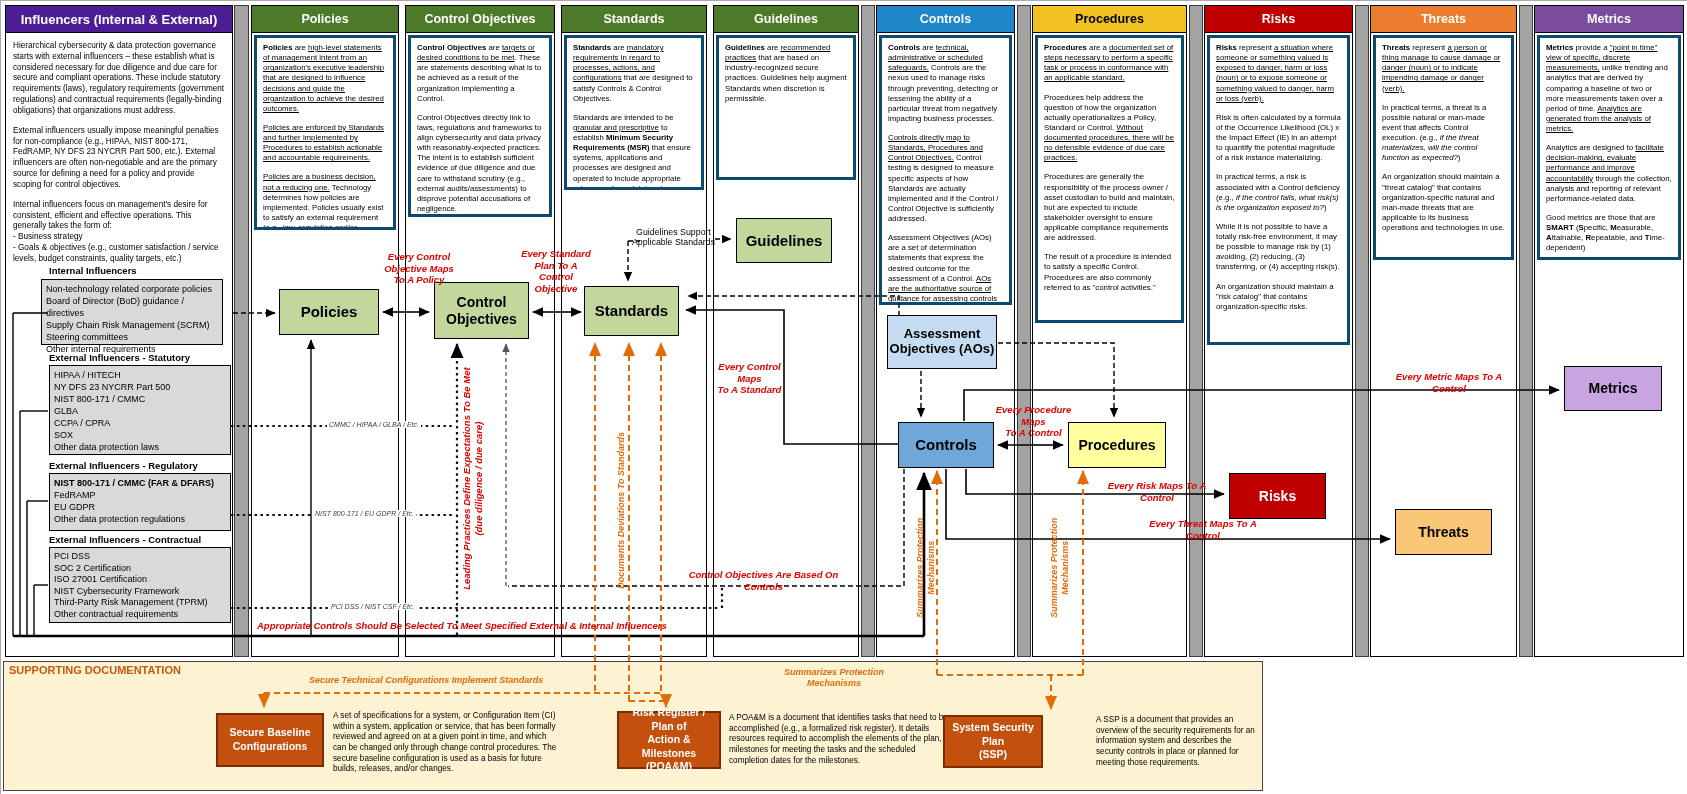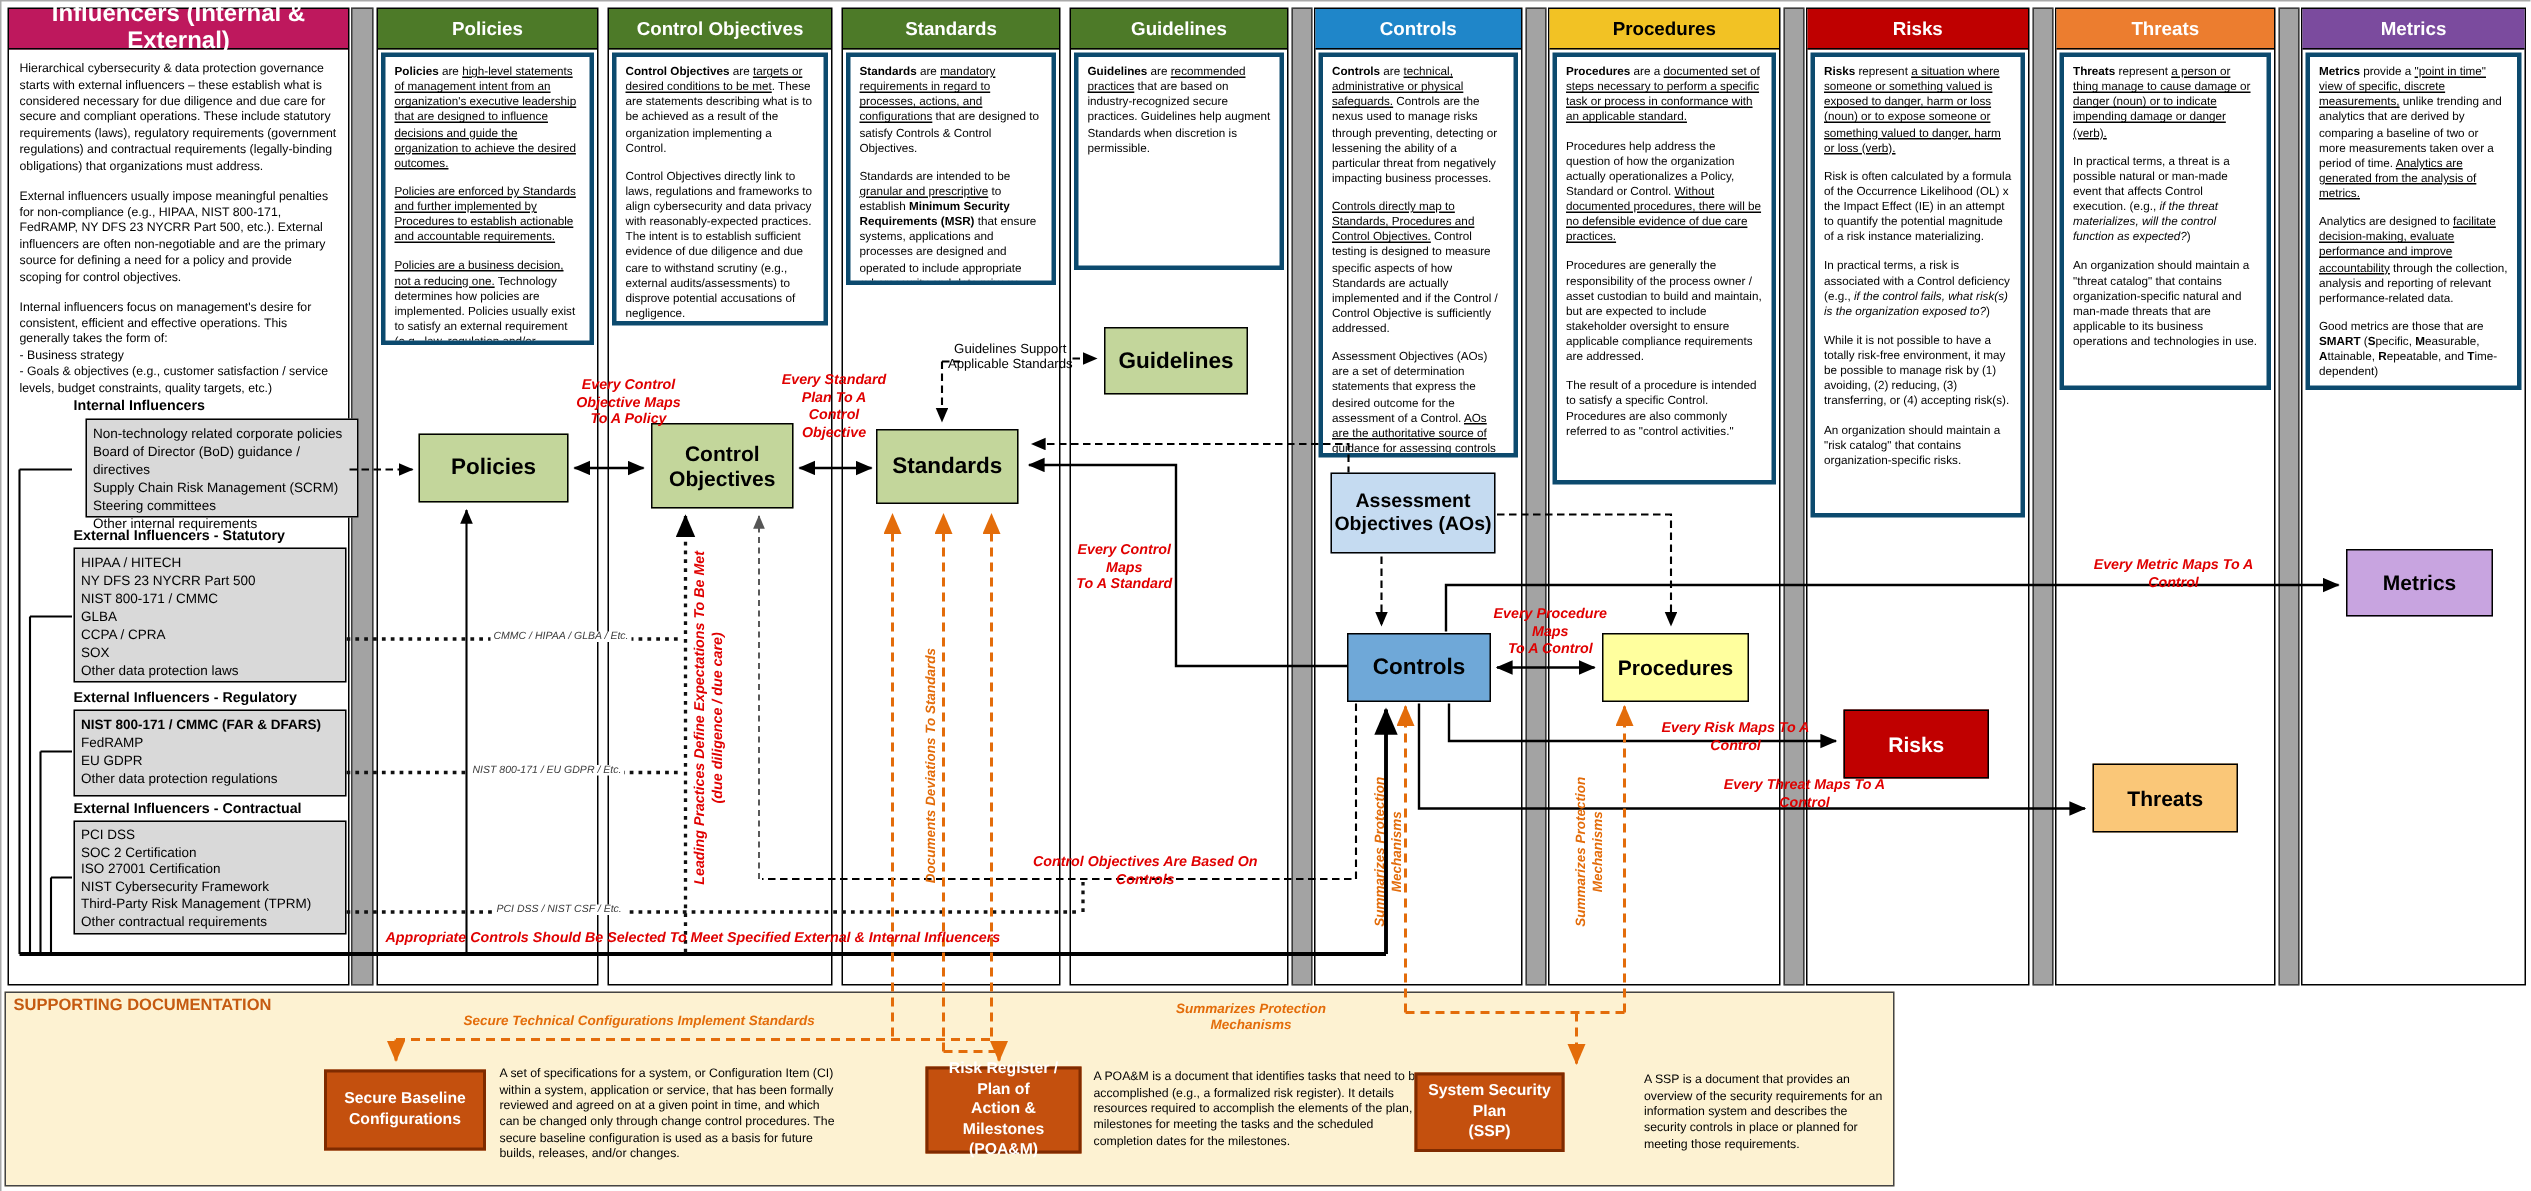--- a/index.html
+++ b/index.html
@@ -22,21 +22,21 @@
   .doc-box{position:absolute;background:#c4500e;border:2px solid #7f2b00;color:#fff;font-weight:bold;text-align:center;display:flex;align-items:center;justify-content:center;font-size:10.5px;line-height:1.3;box-sizing:border-box;z-index:6;padding:2px;}
   .doc-desc{position:absolute;font-size:8.2px;line-height:1.3;z-index:6;}
   svg.overlay{position:absolute;left:0;top:0;z-index:4;pointer-events:none;}
 </style>
 </head>
 <body>
 
 <div id="canvas">
 
   <div class="col" style="left:4px;width:228px">
-    <div class="col-head" style="background:#be185d;font-size:16px">Influencers (Internal &amp; External)</div>
+    <div class="col-head" style="background:#4c1d95;font-size:13px">Influencers (Internal &amp; External)</div>
     <div style="padding:8px 7px;font-size:8.2px;line-height:1.32">
       <p class="dp">Hierarchical cybersecurity &amp; data protection governance starts with external influencers – these establish what is considered necessary for due diligence and due care for secure and compliant operations. These include statutory requirements (laws), regulatory requirements (government regulations) and contractual requirements (legally-binding obligations) that organizations must address.</p>
       <p class="dp">External influencers usually impose meaningful penalties for non-compliance (e.g., HIPAA, NIST 800-171, FedRAMP, NY DFS 23 NYCRR Part 500, etc.). External influencers are often non-negotiable and are the primary source for defining a need for a policy and provide scoping for control objectives.</p>
       <p class="dp">Internal influencers focus on management's desire for consistent, efficient and effective operations. This generally takes the form of:<br> - Business strategy<br> - Goals &amp; objectives (e.g., customer satisfaction / service levels, budget constraints, quality targets, etc.)</p>
     </div>
   </div>
 
   <div class="col" style="left:250px;width:148px">
     <div class="col-head" style="background:#4d7a28">Policies</div>
     <div class="col-desc" style="height:195px">
@@ -65,21 +65,21 @@
   <div class="col" style="left:712px;width:146px">
     <div class="col-head" style="background:#4d7a28">Guidelines</div>
     <div class="col-desc" style="height:145px">
       <p class="dp"><b>Guidelines</b> are <u>recommended practices</u> that are based on industry-recognized secure practices. Guidelines help augment Standards when discretion is permissible.</p>
     </div>
   </div>
 
   <div class="col" style="left:875px;width:139px">
     <div class="col-head" style="background:#1f86c9">Controls</div>
     <div class="col-desc" style="height:270px">
-      <p class="dp"><b>Controls</b> are <u>technical, administrative or physical safeguards.</u> Controls are the nexus used to manage risks through preventing, detecting or lessening the ability of a particular threat from negatively impacting business processes.</p>
+      <p class="dp"><b>Controls</b> are <u>technical, administrative or scheduled safeguards.</u> Controls are the nexus used to manage risks through preventing, detecting or lessening the ability of a particular threat from negatively impacting business processes.</p>
       <p class="dp"><u>Controls directly map to Standards, Procedures and Control Objectives.</u> Control testing is designed to measure specific aspects of how Standards are actually implemented and if the Control / Control Objective is sufficiently addressed.</p>
       <p class="dp">Assessment Objectives (AOs) are a set of determination statements that express the desired outcome for the assessment of a Control. <u>AOs are the authoritative source of guidance for assessing controls</u> to generate evidence to support the assertion that the underlying Control has been satisfied.</p>
     </div>
   </div>
 
   <div class="col" style="left:1031px;width:155px">
     <div class="col-head" style="background:#f2c224;color:#000">Procedures</div>
     <div class="col-desc" style="height:288px">
       <p class="dp"><b>Procedures</b> are a <u>documented set of steps necessary to perform a specific task or process in conformance with an applicable standard.</u></p>
       <p class="dp">Procedures help address the question of how the organization actually operationalizes a Policy, Standard or Control. <u>Without documented procedures, there will be no defensible evidence of due care practices.</u></p>
@@ -118,21 +118,21 @@
   </div>
 
   <div class="gbar" style="left:233px;width:15px"></div>
   <div class="gbar" style="left:860px;width:14px"></div>
   <div class="gbar" style="left:1016px;width:14px"></div>
   <div class="gbar" style="left:1188px;width:14px"></div>
   <div class="gbar" style="left:1354px;width:14px"></div>
   <div class="gbar" style="left:1518px;width:14px"></div>
 
   <div class="igroup-label" style="left:48px;top:264px">Internal Influencers</div>
-  <div class="igroup" style="left:56px;top:278px;width:182px;height:66px">
+  <div class="igroup" style="left:40px;top:278px;width:182px;height:66px">
     <div>Non-technology related corporate policies</div>
     <div>Board of Director (BoD) guidance / directives</div>
     <div>Supply Chain Risk Management (SCRM)</div>
     <div>Steering committees</div>
     <div>Other internal requirements</div>
   </div>
 
   <div class="igroup-label" style="left:48px;top:351px">External Influencers - Statutory</div>
   <div class="igroup" style="left:48px;top:364px;width:182px;height:90px">
     <div>HIPAA / HITECH</div>

